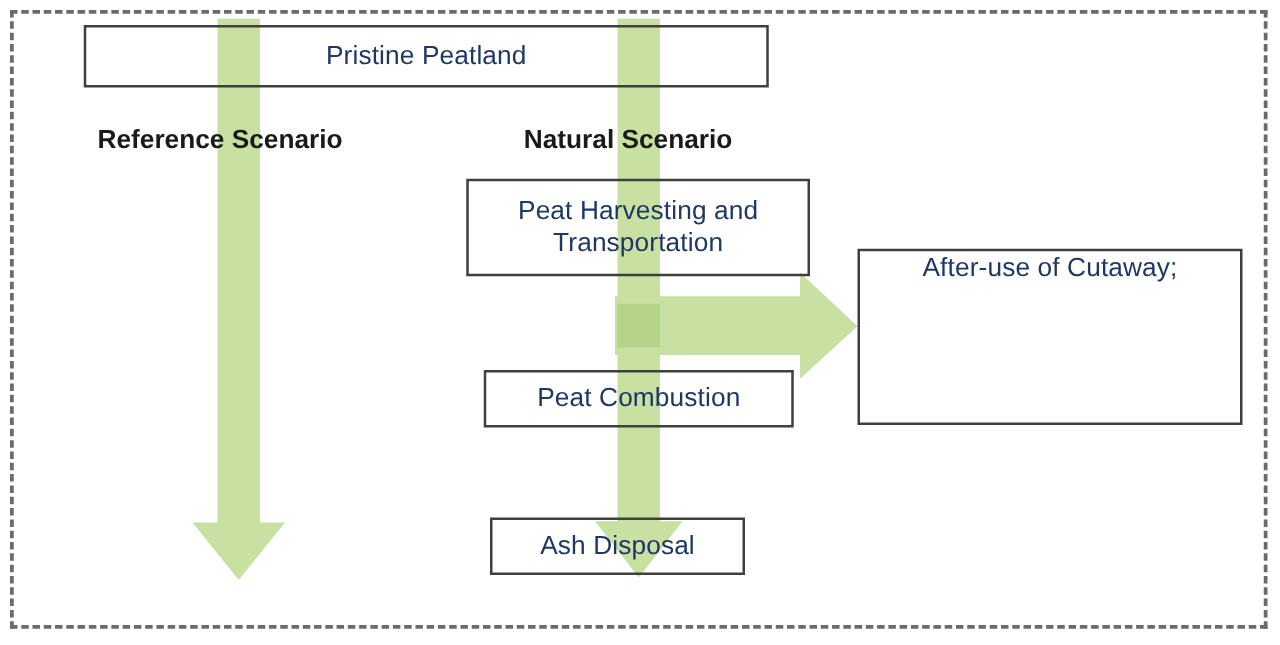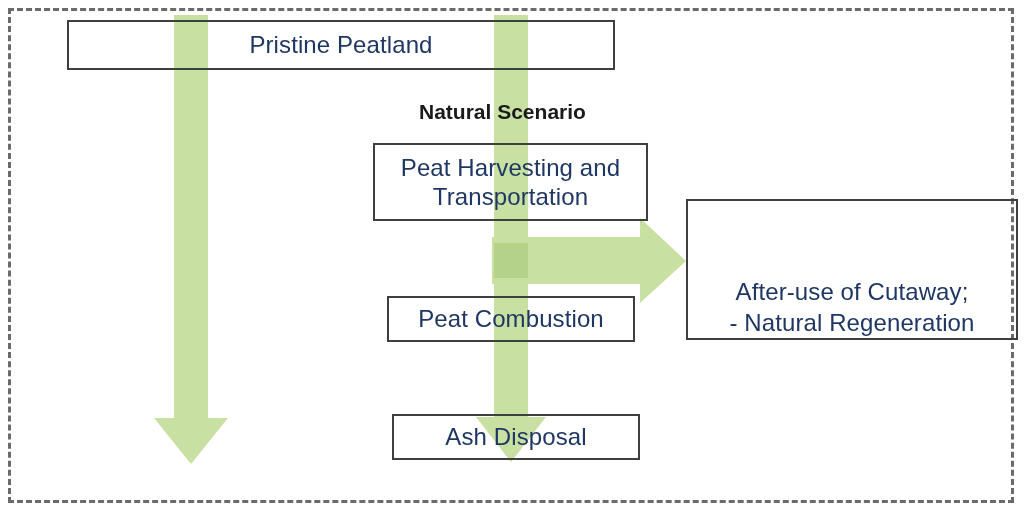--- a/index.html
+++ b/index.html
@@ -41,44 +41,44 @@
   .box {
     position: absolute;
     box-sizing: border-box;
     border: 2px solid #3f3f3f;
     background: transparent;
     display: flex;
     align-items: center;
     justify-content: center;
     text-align: center;
     color: #1f3763;
-    font-size: 24px;
+    font-size: 21px;
     line-height: 1.22;
     letter-spacing: 0.1px;
   }
   .box-inner {
     width: 100%;
     padding: 0 6px;
     box-sizing: border-box;
   }
   #box-pristine {
     left: 67px;  top: 20px;  width: 548px;  height: 50px;
   }
   #box-harvest {
     left: 373px; top: 143px; width: 275px;  height: 78px;
   }
   #box-combustion {
     left: 387px; top: 296px; width: 248px;  height: 46px;
   }
   #box-ash {
-    left: 392px; top: 414px; width: 248px;  height: 46px; justify-content: center;
+    left: 392px; top: 414px; width: 204px;  height: 46px; justify-content: center;
   }
   #box-afteruse {
-    left: 686px; top: 199px; width: 332px;  height: 141px;
-    align-items: flex-end;
+    left: 686px; top: 199px; width: 308px;  height: 141px;
+    align-items: flex-start;
   }
   #box-afteruse .box-inner {
     line-height: 1.3;
   }
   
   .scenario-label {
     position: absolute;
     font-weight: bold;
     font-size: 21px;
     color: #1a1a1a;
@@ -113,20 +113,21 @@
       <polygon points="492,237 640,237 640,218 686,261 640,303 640,284 492,284" fill="#c8e0a2"></polygon>
 
       <rect x="494" y="243" width="34" height="35" fill="#b4d389"></rect>
     </g>
   </svg>
 
   <div class="box" id="box-pristine">
     <div class="box-inner">Pristine Peatland</div>
   </div>
 
+  <div class="scenario-label" id="label-reference">Reference Scenario</div>
 
   <div class="scenario-label" id="label-energy">Natural Scenario</div>
 
   <div class="box" id="box-harvest">
     <div class="box-inner">
       <div>Peat Harvesting and</div>
       <div>Transportation</div>
     </div>
   </div>
 
@@ -134,17 +135,16 @@
     <div class="box-inner">Peat Combustion</div>
   </div>
 
   <div class="box" id="box-ash">
     <div class="box-inner">Ash Disposal</div>
   </div>
 
   <div class="box" id="box-afteruse">
     <div class="box-inner">
       <div>After-use of Cutaway;</div>
-      <div>- Natural Regeneration</div>
     </div>
   </div>
 
 </div>
 
 </body></html>

